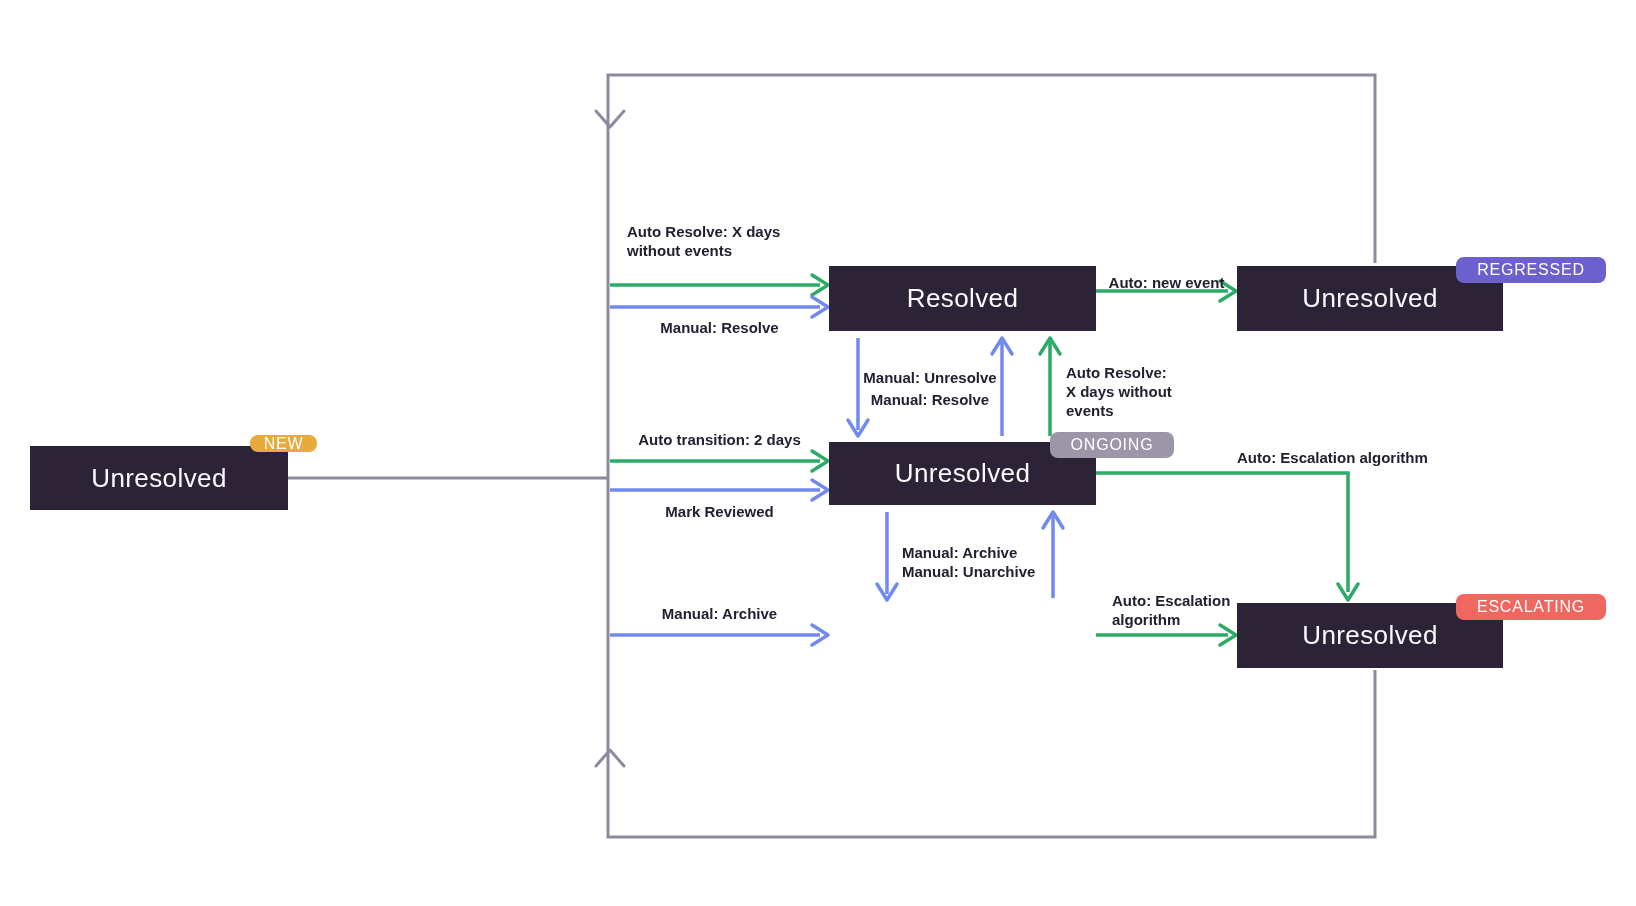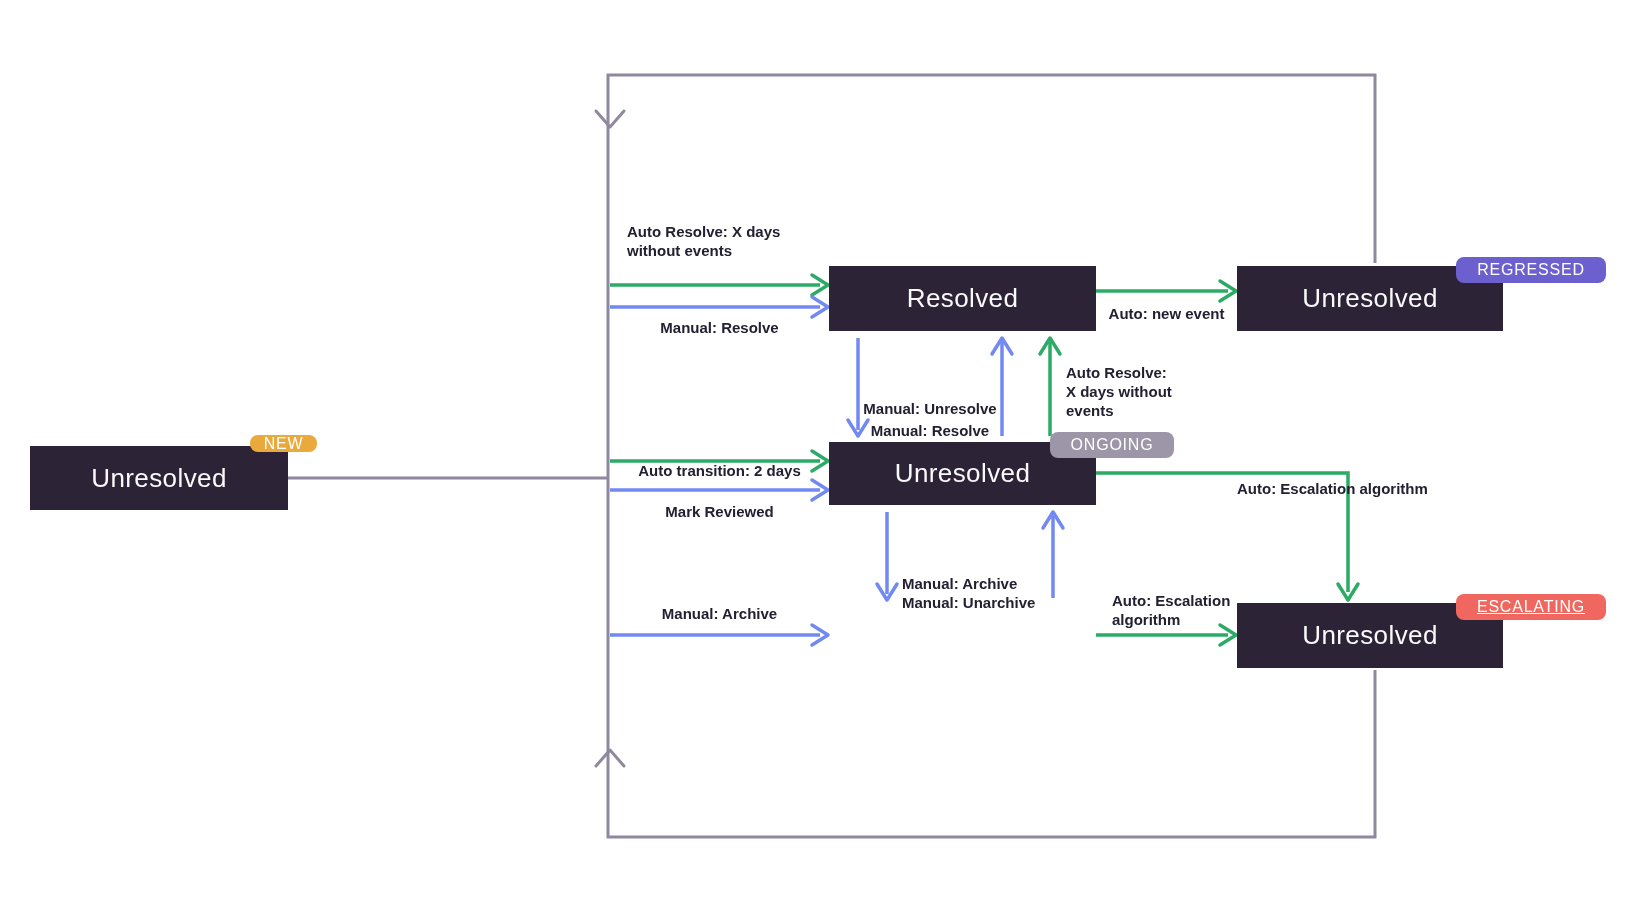--- a/index.html
+++ b/index.html
@@ -18,26 +18,26 @@
   .state-label{
     color:var(--box_text,#FAFAFC);font-size:26px;font-weight:500;letter-spacing:.4px;
   }
   .badge{
     position:absolute;z-index:3;display:flex;align-items:center;justify-content:center;
     color:var(--badge_text,#fff);font-size:16px;font-weight:500;letter-spacing:.8px;border-radius:8px;
   }
   .badge-new{background:var(--badge_new,#E9A93C);}
   .badge-ongoing{background:var(--badge_ongoing,#9D96A9);}
   .badge-regressed{background:var(--badge_regressed,#6C60CE);}
-  .badge-escalating{background:var(--badge_escalating,#EF675F);text-decoration:underline;}
+  .badge-escalating{background:var(--badge_escalating,#EF675F);}
   .elabel{
     position:absolute;z-index:2;color:var(--label_text,#232031);
     font-size:15px;line-height:19px;font-weight:700;
   }
-  .nowrap{white-space:nowrap;margin-top:31px;}
+  .nowrap{white-space:nowrap;}
   .center{text-align:center;}
 </style>
 </head>
 <body>
 
 <div id="canvas">
 
   <svg class="wires" width="1636" height="906" viewBox="0 0 1636 906">
 
     <path class="stroke-rail" d="M1375,263 V75 H608 V837 H1375 V670" fill="none" stroke-width="3"></path>

